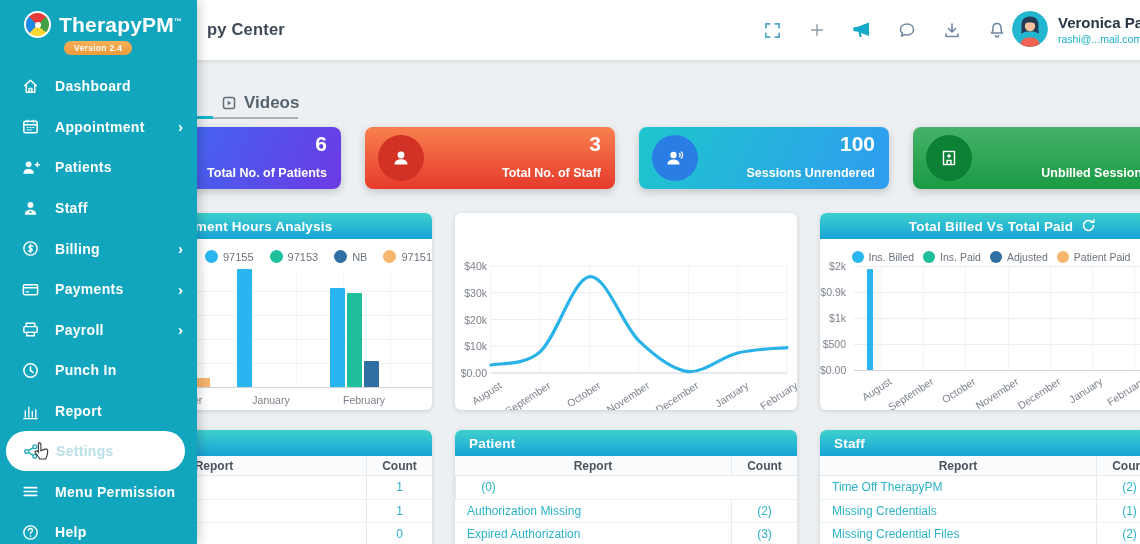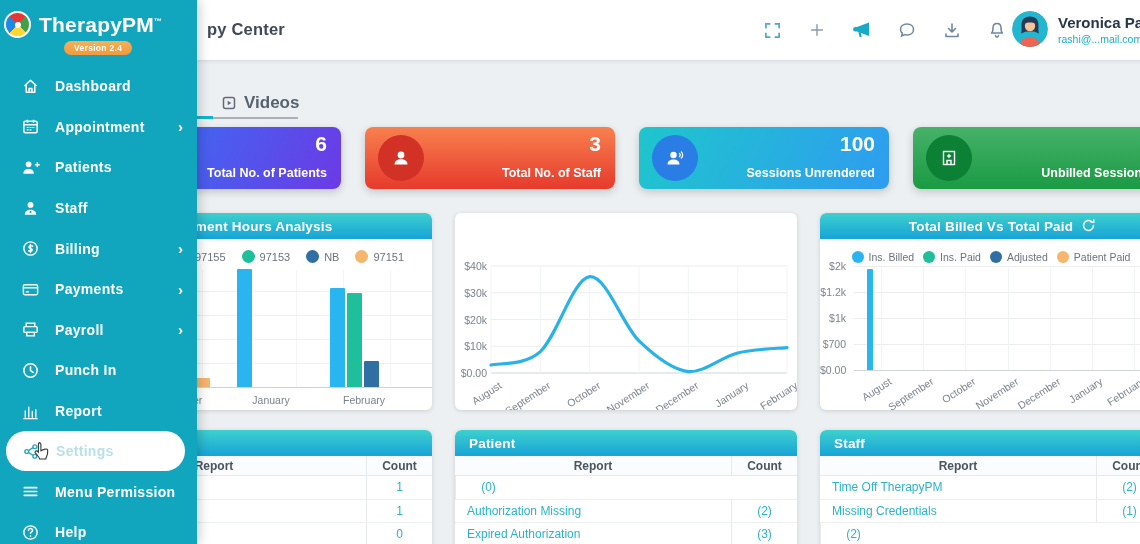--- a/index.html
+++ b/index.html
@@ -38,21 +38,21 @@
   .chart-panel{top:213px;height:197px}
   .table-panel{top:430px;height:200px}
   .p1{left:62px;width:370px}.p2{left:455px;width:342px}.p3{left:820px;width:342px}
   .panel-header{position:relative;height:26px;background:linear-gradient(180deg,#3ed0cd,#17a3d7);
     color:#fff;font-weight:bold;font-size:13.5px;display:flex;align-items:center;justify-content:center;
     border-radius:6px 6px 0 0;letter-spacing:.2px}
   .th-left{justify-content:flex-start;padding-left:14px}
   .refresh{position:absolute;right:66px;top:5px;cursor:pointer}
   
   .legend{position:absolute;left:0;right:0;display:flex;align-items:center;color:#6b737d}
-  .legend1{top:37px;justify-content:flex-end;padding-right:28px;gap:16px;font-size:11px}
+  .legend1{top:37px;justify-content:flex-end;padding-right:0;gap:16px;font-size:11px}
   .legend2{top:37px;justify-content:center;gap:9px;font-size:11px}
   .legend3{top:38px;justify-content:center;gap:9px;font-size:10.5px}
   .li{display:flex;align-items:center;gap:5px}
   .dot{width:13px;height:13px;border-radius:50%;display:inline-block}
   .dot-s{width:12px;height:12px}
   .swatch{width:34px;height:13px;border-radius:2px;display:inline-block}
   
   .plot1{position:absolute;left:0;top:57px;width:370px;height:118px;border-bottom:1px solid #cfd3d6;
     background:repeating-linear-gradient(to top,transparent 0 23px,#eef0f1 23px 24px),
                repeating-linear-gradient(to right,transparent 0 46px,#f4f5f6 46px 47px)}
@@ -77,21 +77,21 @@
   .col-report{flex:1;text-align:center}
   .col-count{width:66px;text-align:center;border-left:1px solid #e7eaec;align-self:stretch;
     display:flex;align-items:center;justify-content:center}
   .trow{display:flex;height:23.5px;align-items:center;font-size:12px;color:#2db3c8;border-bottom:1px solid #edf0f1;cursor:pointer}
   .tlabel{flex:1;padding-left:12px;white-space:nowrap;overflow:hidden}
   .tcount{width:66px;text-align:center;border-left:1px solid #e7eaec;align-self:stretch;
     display:flex;align-items:center;justify-content:center}
   
   .sidebar{position:absolute;left:0;top:0;bottom:0;width:197px;background:#12a6be;z-index:30;
     box-shadow:3px 0 10px rgba(0,0,0,.18);color:#fff}
-  .logo-row{display:flex;align-items:center;gap:8px;padding:11px 0 0 4px;cursor:pointer}
+  .logo-row{display:flex;align-items:center;gap:8px;padding:11px 0 0 24px;cursor:pointer}
   .logo-mark{width:27px;height:27px;border-radius:50%;border:2px solid #fff;position:relative;flex:0 0 27px;
     background:conic-gradient(from 45deg,#43a047 0 90deg,#fdd835 0 180deg,#1e88e5 0 270deg,#e53935 0 360deg)}
   .logo-mark:after{content:"";position:absolute;left:8.5px;top:8.5px;width:6px;height:6px;border-radius:50%;background:#fff}
   .logo-text{font-size:21px;font-weight:bold;letter-spacing:.2px;white-space:nowrap}
   .tm{font-size:8px;vertical-align:super}
   .version-badge{position:absolute;left:64px;top:41px;padding:2px 10px;font-size:8.5px;font-weight:bold;color:#fff;
     background:linear-gradient(#f6b057,#f09b3c);border-radius:8px;letter-spacing:.3px}
   .menu{position:absolute;top:66px;left:0;right:0}
   .mi{height:40.6px;display:flex;align-items:center;padding:0 14px 0 20px;gap:15px;cursor:pointer}
   .mi-icon{width:20px;height:20px;display:flex;align-items:center;justify-content:center;flex:0 0 20px}
@@ -323,23 +323,23 @@
       <div class="glv" style="left:61.07142857142857px;top:27px;height:104px"></div>
       <div class="glv" style="left:103.21428571428572px;top:27px;height:104px"></div>
       <div class="glv" style="left:145.35714285714286px;top:27px;height:104px"></div>
       <div class="glv" style="left:187.5px;top:27px;height:104px"></div>
       <div class="glv" style="left:229.64285714285717px;top:27px;height:104px"></div>
       <div class="glv" style="left:271.78571428571433px;top:27px;height:104px"></div>
       <div class="glv" style="left:313.92857142857144px;top:27px;height:104px"></div>
       <div class="bar" style="left:47.07142857142857px;top:29.60000000000001px;width:6px;height:101.39999999999999px;background:#29b6f0"></div>
     </div>
 <div class="ytick" style="top:47px">$2k</div>
-    <div class="ytick" style="top:73px">$1.2k</div>
+    <div class="ytick" style="top:73px">$0.9k</div>
     <div class="ytick" style="top:99px">$1k</div>
-    <div class="ytick" style="top:125px">$700</div>
+    <div class="ytick" style="top:125px">$500</div>
     <div class="ytick" style="top:151px">$0.00</div>
     <div class="xtick" style="left:-2.9285714285714306px">August</div>
     <div class="xtick" style="left:39.21428571428572px">September</div>
     <div class="xtick" style="left:81.35714285714286px">October</div>
     <div class="xtick" style="left:123.5px">November</div>
     <div class="xtick" style="left:165.64285714285717px">December</div>
     <div class="xtick" style="left:207.78571428571433px">January</div>
     <div class="xtick" style="left:249.92857142857144px">February</div>
   </div>
 
@@ -396,20 +396,21 @@
   </div>
   <div class="trow">
     <span class="tlabel">Time Off TherapyPM</span>
     <span class="tcount">(2)</span>
   </div>
   <div class="trow">
     <span class="tlabel">Missing Credentials</span>
     <span class="tcount">(1)</span>
   </div>
   <div class="trow">
+    <span class="tlabel">Missing Credential Files</span>
     <span class="tcount">(2)</span>
   </div>
 </div>
 
 <aside class="sidebar">
   <div class="logo-row">
     <span class="logo-mark"></span>
     <span class="logo-text"><span>TherapyPM</span><span class="tm">™</span></span>
   </div>
   <span class="version-badge">Version 2.4</span>

